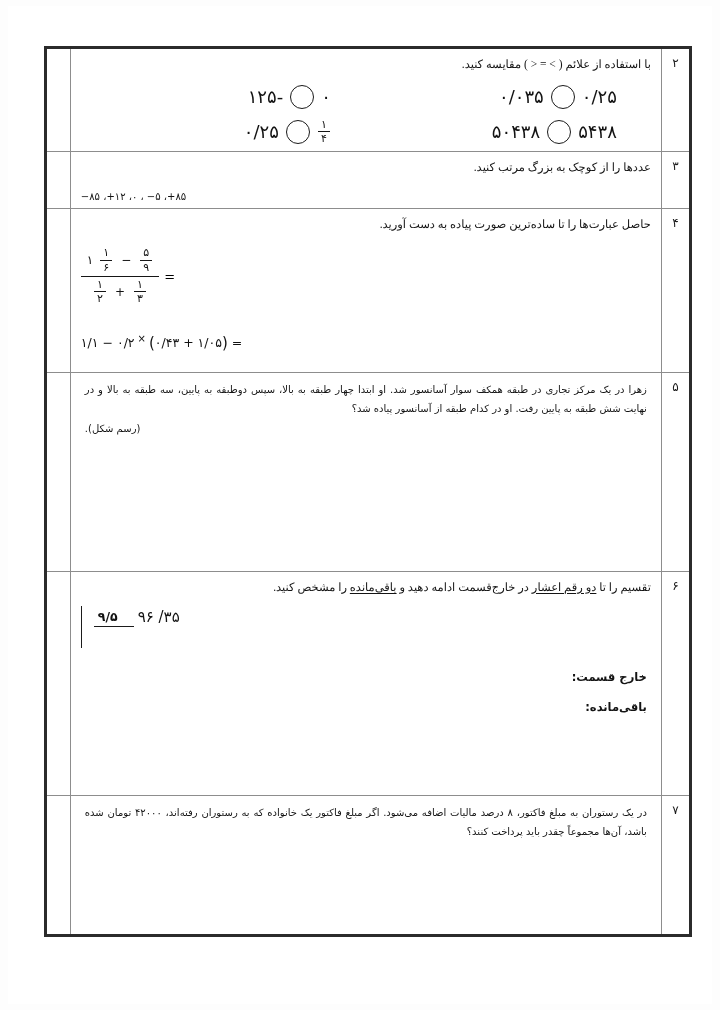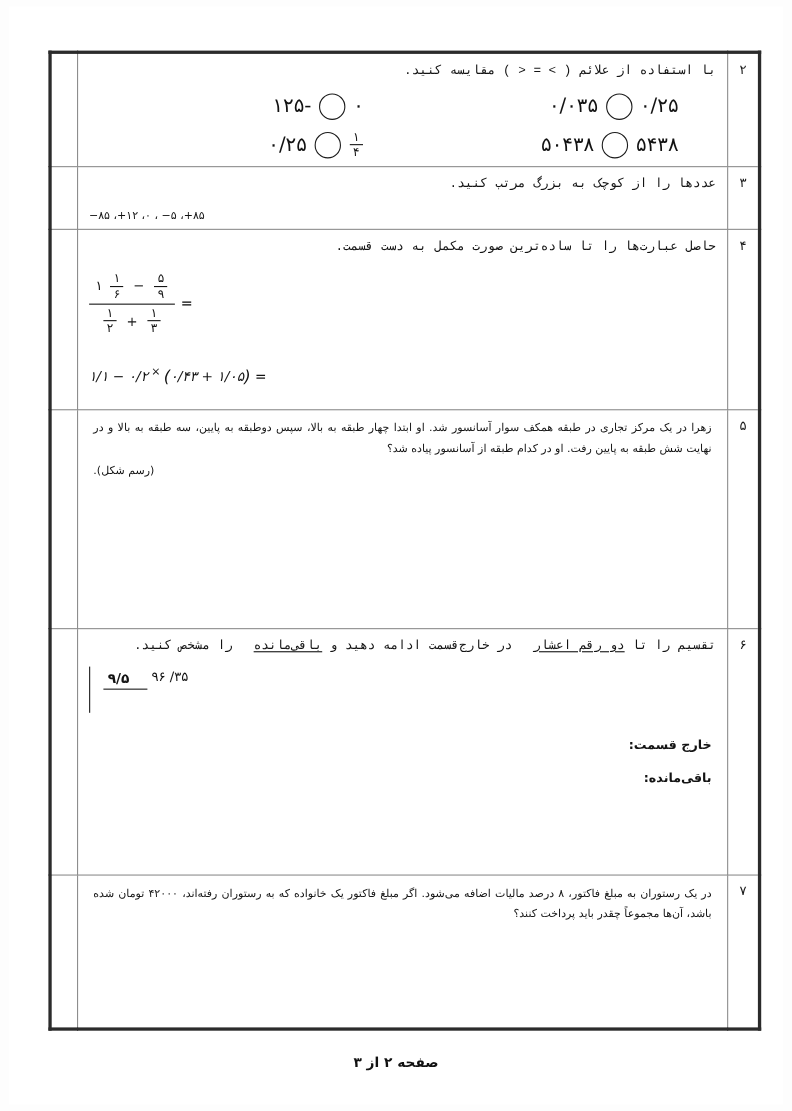--- a/index.html
+++ b/index.html
@@ -61,34 +61,34 @@
   td.pad-cell {
     width: 26px;
   }
 
   .q-head {
     font-size: 11.5px;
     color: #141414;
     text-align: right;
     line-height: 1.55;
     margin: 0 0 4px 0;
-    font-family: Liberation Mono, monospace;
+    font-family: Liberation Serif, serif;
   }
   .q-para {
     font-size: 10px;
     color: #141414;
     text-align: justify;
     text-align-last: right;
     line-height: 1.95;
     margin: 0;
     padding-right: 4px;
     padding-left: 4px;
   }
   .q-para.rtl-last { text-align-last: left; }
-  .u { text-decoration: underline; text-underline-offset: 2px; margin-left: 12px; }
+  .u { text-decoration: underline; text-underline-offset: 2px; }
 
   
   .cmp-wrap {
     display: flex;
     flex-direction: row;
     justify-content: flex-start;
     margin-top: 10px;
     direction: rtl;
   }
   .cmp-col {
@@ -175,40 +175,39 @@
   .eqsign { font-size: 13px; margin-right: 5px; margin-left: 5px; }
 
   .expr-line {
     margin-top: 26px;
     padding-right: 40px;
     direction: ltr;
     text-align: left;
     font-size: 12.5px;
     color: #121212;
     letter-spacing: .3px;
-    font-style: italic;
   }
   .expr-line .times { font-size: 10px; vertical-align: super; margin: 0 3px; }
   .expr-line .paren { font-size: 15px; vertical-align: -1px; }
 
   
   .div-block {
     margin-top: 10px;
     padding-right: 58px;
     display: flex;
     direction: ltr;
     align-items: flex-start;
   }
   .div-layout {
     display: flex;
     flex-direction: row-reverse;
     align-items: flex-start;
   }
   .dividend {
-    font-size: 12px;
+    font-size: 15px;
     color: #121212;
     padding: 2px 8px 0 4px;
     letter-spacing: .4px;
     white-space: nowrap;
   }
   .divisor-box {
     border-left: 1.4px solid #1b1b1b;
     height: 42px;
     padding-left: 12px;
     box-sizing: border-box;
@@ -302,21 +301,21 @@
           <td class="body-cell">
             <p class="q-head">عددها را از کوچک به بزرگ مرتب کنید.</p>
             <div class="seq-line">−۸۵ ،+۱۲ ،۰ ، −۵ ،+۸۵</div>
           </td>
           <td class="pad-cell"></td>
         </tr>
 
         <tr>
           <td class="num-cell">۴</td>
           <td class="body-cell" style="height:150px">
-            <p class="q-head">حاصل عبارت‌ها را تا ساده‌ترین صورت مکمل به دست قسمت.</p>
+            <p class="q-head">حاصل عبارت‌ها را تا ساده‌ترین صورت پیاده به دست آورید.</p>
 
             <div class="cfrac-block">
               <span class="cfrac">
                 <span class="cf-num">
                   <span>۱</span>
                   <span class="frac">
                     <span class="top">۱</span>
                     <span class="bot">۶</span>
                   </span>
                   <span class="op">−</span>
@@ -381,16 +380,15 @@
           <td class="num-cell">۷</td>
           <td class="body-cell" style="height:125px">
             <p class="q-para">در یک رستوران به مبلغ فاکتور، ۸ درصد مالیات اضافه می‌شود. اگر مبلغ فاکتور یک خانواده که به رستوران رفته‌اند، ۴۲۰۰۰ تومان شده باشد، آن‌ها مجموعاً چقدر باید پرداخت کنند؟</p>
           </td>
           <td class="pad-cell"></td>
         </tr>
 
       </tbody>
     </table>
 
-    <div class="footer">صفحه ۲ از ۳</div>
 
   </div>
 </div>
 
 </body></html>

